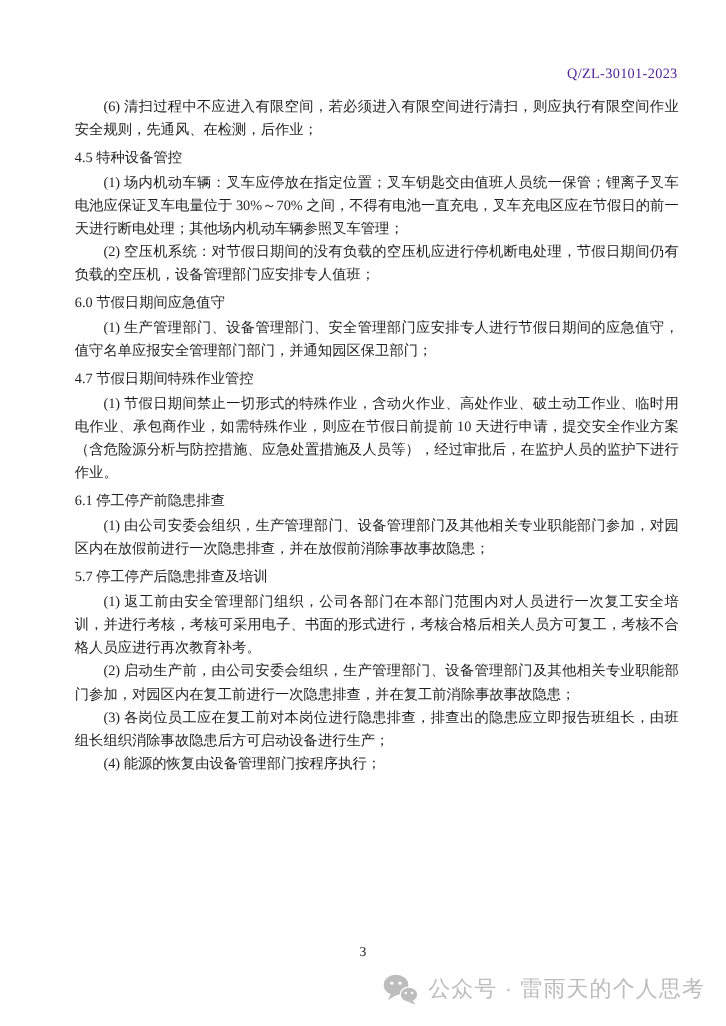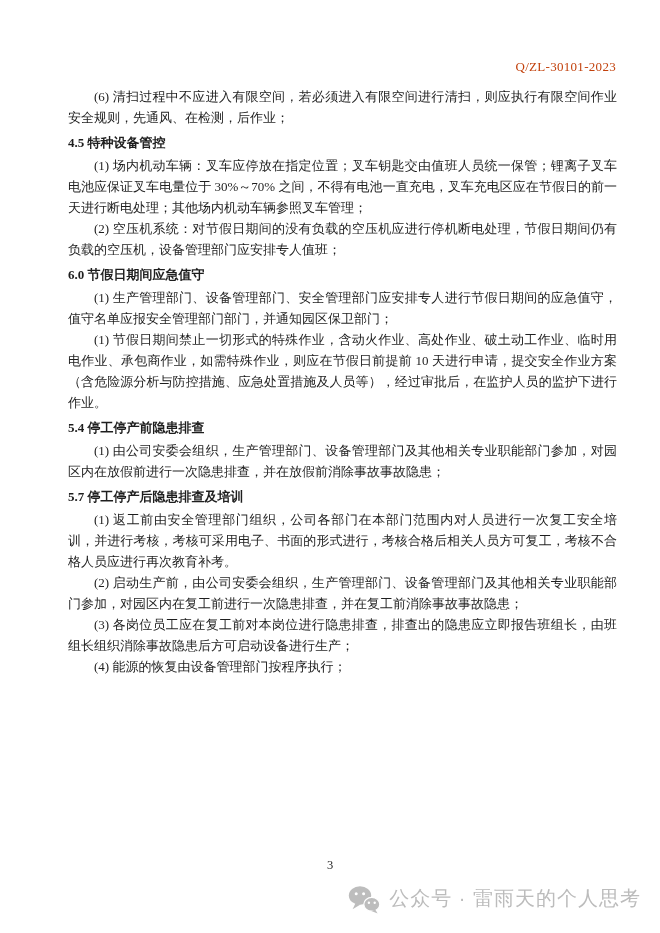--- a/index.html
+++ b/index.html
@@ -15,40 +15,40 @@
     font-family: "Liberation Serif", "DejaVu Serif", serif;
     color: #1e1e1e;
     overflow: hidden;
   }
   .doc-code {
     position: absolute;
     top: 59px;
     right: 44px;
     font-size: 13px;
     letter-spacing: 0.3px;
-    color: #c2410c;
+    color: #4c1d95;
     text-align: right;
   }
   .content {
     position: absolute;
     left: 68px;
     top: 86px;
     width: 549px;
     font-size: 13px;
     line-height: 21px;
     text-align: justify;
     text-justify: inter-ideograph;
   }
   .para {
     margin: 0;
     text-indent: 26px;
   }
   .heading {
     margin: 4px 0 2px 0;
-    font-weight: bold;
+    font-weight: normal;
     font-size: 13px;
     line-height: 21px;
   }
   .page-num {
     position: absolute;
     left: 0;
     top: 858px;
     width: 660px;
     text-align: center;
     font-size: 12.5px;
@@ -80,22 +80,23 @@
 
   <div class="doc-code">Q/ZL-30101-2023</div>
 
   <div class="content">
     <p class="para">(6) 清扫过程中不应进入有限空间，若必须进入有限空间进行清扫，则应执行有限空间作业安全规则，先通风、在检测，后作业；</p>
     <div class="heading">4.5 特种设备管控</div>
     <p class="para">(1) 场内机动车辆：叉车应停放在指定位置；叉车钥匙交由值班人员统一保管；锂离子叉车电池应保证叉车电量位于 30%～70% 之间，不得有电池一直充电，叉车充电区应在节假日的前一天进行断电处理；其他场内机动车辆参照叉车管理；</p>
     <p class="para">(2) 空压机系统：对节假日期间的没有负载的空压机应进行停机断电处理，节假日期间仍有负载的空压机，设备管理部门应安排专人值班；</p>
     <div class="heading">6.0 节假日期间应急值守</div>
     <p class="para">(1) 生产管理部门、设备管理部门、安全管理部门应安排专人进行节假日期间的应急值守，值守名单应报安全管理部门部门，并通知园区保卫部门；</p>
+    <div class="heading">4.7 节假日期间特殊作业管控</div>
     <p class="para">(1) 节假日期间禁止一切形式的特殊作业，含动火作业、高处作业、破土动工作业、临时用电作业、承包商作业，如需特殊作业，则应在节假日前提前 10 天进行申请，提交安全作业方案（含危险源分析与防控措施、应急处置措施及人员等），经过审批后，在监护人员的监护下进行作业。</p>
-    <div class="heading">5.4 停工停产前隐患排查</div>
+    <div class="heading">6.1 停工停产前隐患排查</div>
     <p class="para">(1) 由公司安委会组织，生产管理部门、设备管理部门及其他相关专业职能部门参加，对园区内在放假前进行一次隐患排查，并在放假前消除事故事故隐患；</p>
     <div class="heading">5.7 停工停产后隐患排查及培训</div>
     <p class="para">(1) 返工前由安全管理部门组织，公司各部门在本部门范围内对人员进行一次复工安全培训，并进行考核，考核可采用电子、书面的形式进行，考核合格后相关人员方可复工，考核不合格人员应进行再次教育补考。</p>
     <p class="para">(2) 启动生产前，由公司安委会组织，生产管理部门、设备管理部门及其他相关专业职能部门参加，对园区内在复工前进行一次隐患排查，并在复工前消除事故事故隐患；</p>
     <p class="para">(3) 各岗位员工应在复工前对本岗位进行隐患排查，排查出的隐患应立即报告班组长，由班组长组织消除事故隐患后方可启动设备进行生产；</p>
     <p class="para">(4) 能源的恢复由设备管理部门按程序执行；</p>
   </div>
 
   <div class="page-num">3</div>
 

